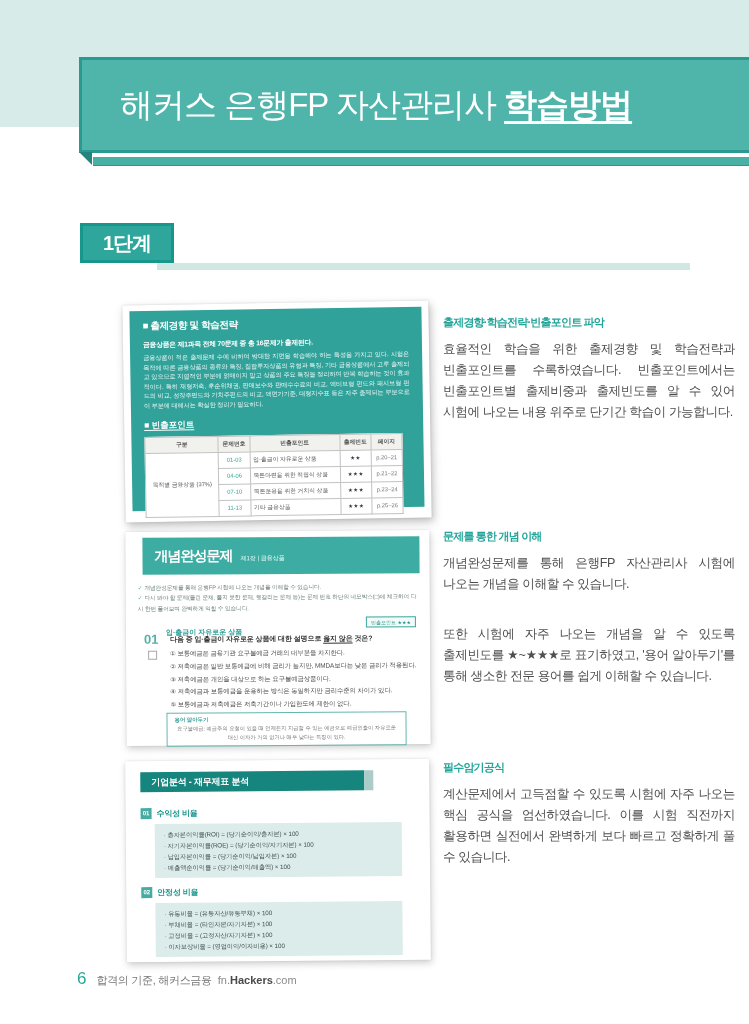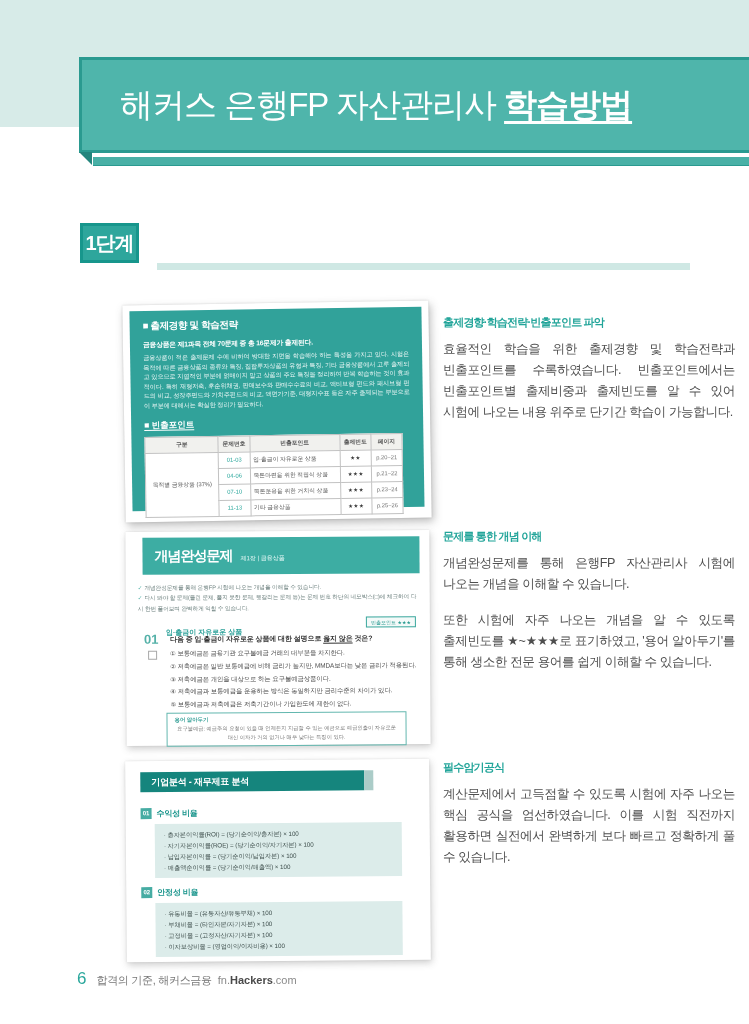--- a/index.html
+++ b/index.html
@@ -13,21 +13,21 @@
 
   
   .banner{left:79px;top:57px;width:670px;height:96px;background:#4fb5ab;border:3px solid #2a9a90;border-right:none;box-sizing:border-box;display:flex;align-items:center;padding-left:38px;text-align:right;}
   .banner-title{color:#ffffff;font-size:33px;letter-spacing:-1px;white-space:nowrap;}
   .banner-title .reg{font-weight:500;}
   .banner-title .em{font-weight:800;text-decoration:underline;text-underline-offset:5px;text-decoration-thickness:2.5px;}
   .banner-fold{left:79px;top:152px;width:0;height:0;border-top:13px solid #23857d;border-left:13px solid transparent;}
   .banner-bar{left:93px;top:157px;width:656px;height:8px;background:#49b0a6;border-bottom:1px solid #2a9a90;}
 
   
-  .step-box{left:80px;top:223px;width:59px;height:40px;background:#2ea69c;border:3px solid #17968c;box-sizing:border-box;display:flex;align-items:center;justify-content:center;color:#fff;font-size:20px;font-weight:600;letter-spacing:-1px;}
+  .step-box{left:80px;top:223px;width:94px;height:40px;background:#2ea69c;border:3px solid #17968c;box-sizing:border-box;display:flex;align-items:center;justify-content:center;color:#fff;font-size:20px;font-weight:600;letter-spacing:-1px;}
   .step-title{left:167px;top:223px;height:40px;line-height:40px;font-size:22px;font-weight:700;color:#3f3f3f;letter-spacing:-1px;white-space:nowrap;}
   .step-title .hl{color:#149c92;font-size:25px;font-weight:800;}
   .step-underline{left:157px;top:263px;width:533px;height:7px;background:#cfe8e4;}
 
   
   .card{position:absolute;background:#ffffff;box-shadow:2px 4px 9px rgba(70,70,70,.35),0 0 2px rgba(0,0,0,.18);}
   .card1{left:124px;top:303px;width:306px;height:217px;transform:rotate(-0.9deg);}
   .c1-panel{position:absolute;left:7px;top:6px;right:7px;height:200px;background:#31a29a;box-sizing:border-box;padding:9px 13px;}
   .c1-h{color:#fff;font-size:9.5px;font-weight:700;letter-spacing:-0.3px;}
   .c1-lead{color:#fff;font-size:6.8px;font-weight:700;margin-top:7px;letter-spacing:-0.2px;}
@@ -65,21 +65,21 @@
   .c3-secrow{position:absolute;left:15px;display:flex;align-items:center;}
   .c3-secnum{width:11px;height:11px;background:#46aca3;color:#fff;font-size:6px;font-weight:700;text-align:center;line-height:11px;}
   .c3-seclabel{font-size:8px;font-weight:700;color:#17948b;margin-left:5px;letter-spacing:-0.2px;}
   .c3-box{position:absolute;left:29px;width:247px;background:#dcecea;box-sizing:border-box;padding:5px 9px;font-size:6.3px;color:#41514f;line-height:1.75;letter-spacing:-0.1px;}
   .c3-box .f:before{content:"· ";}
 
   
   .desc{position:absolute;width:292px;}
   .desc-h{font-size:11px;font-weight:800;color:#23a59a;letter-spacing:-0.8px;}
   .desc-b{margin-top:9px;font-size:12.6px;color:#4e4e4e;line-height:1.66;text-align:justify;letter-spacing:-0.4px;word-break:keep-all;}
-  .desc-b + .desc-b{margin-top:15px;}
+  .desc-b + .desc-b{margin-top:29px;}
   .d1{left:443px;top:315px;}
   .d2{left:443px;top:529px;}
   .d3{left:443px;top:760px;}
 
   
   .footer{left:77px;top:969px;display:flex;align-items:baseline;}
   .footer .num{font-size:17px;color:#2aa79c;font-weight:500;}
   .footer .tag{font-size:11px;color:#777;margin-left:10px;letter-spacing:-0.3px;}
   .footer .site{font-size:11px;color:#8a8a8a;margin-left:6px;}
   .footer .site b{color:#4a4a4a;font-weight:800;}

